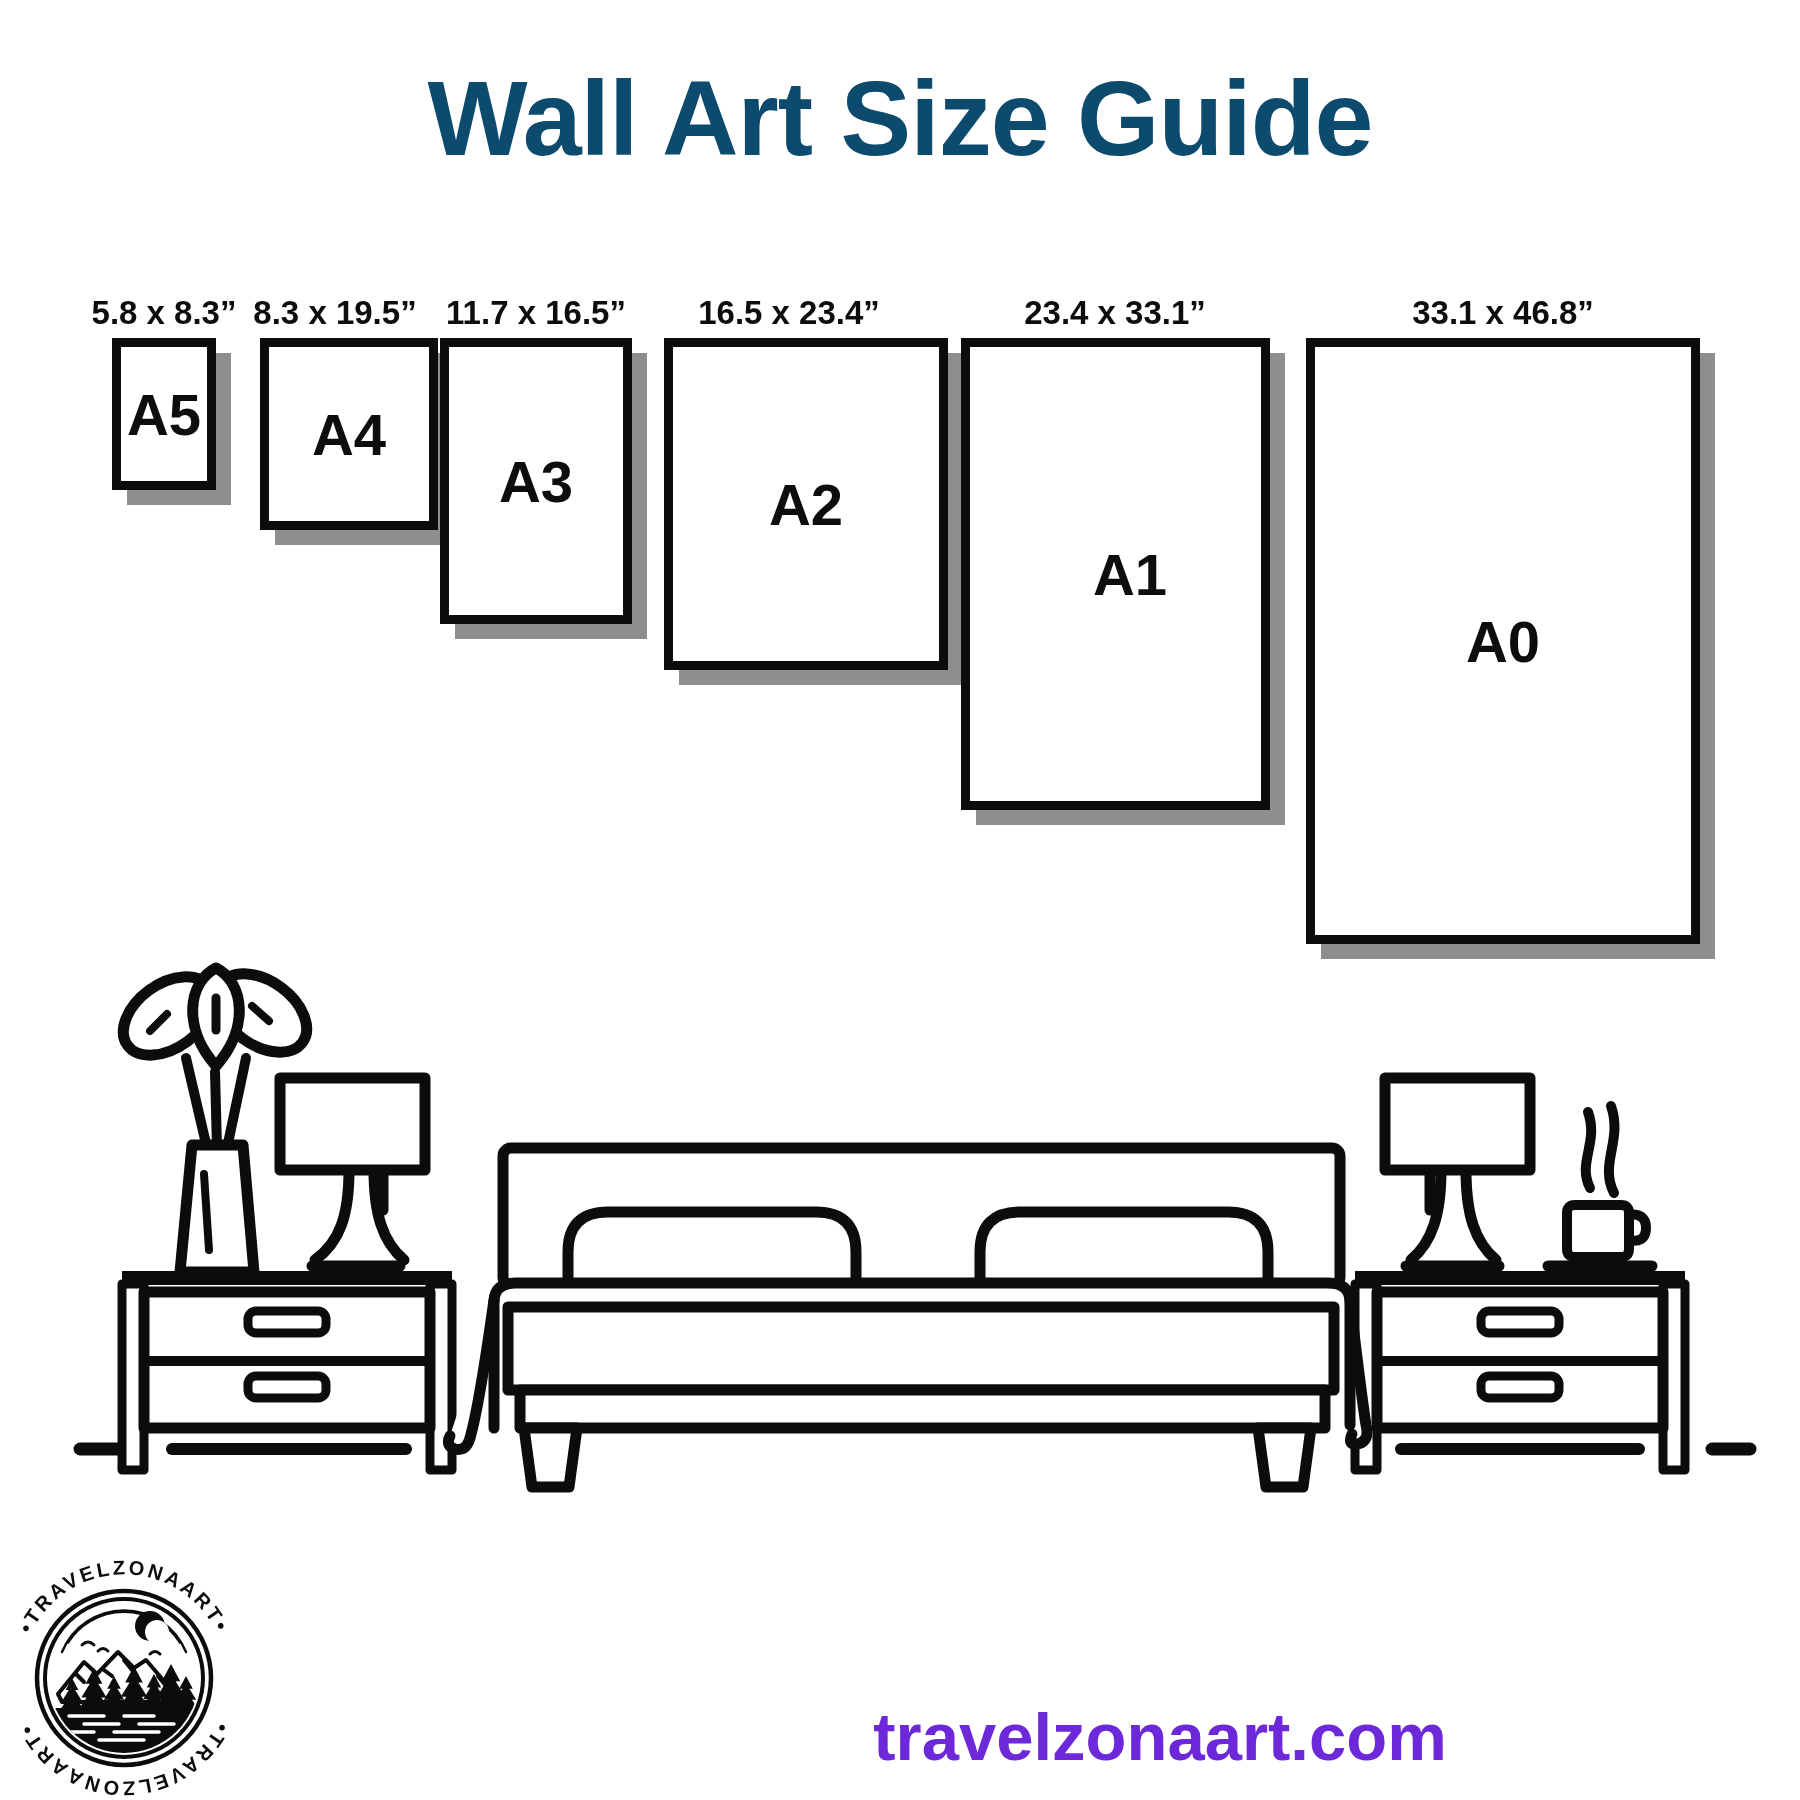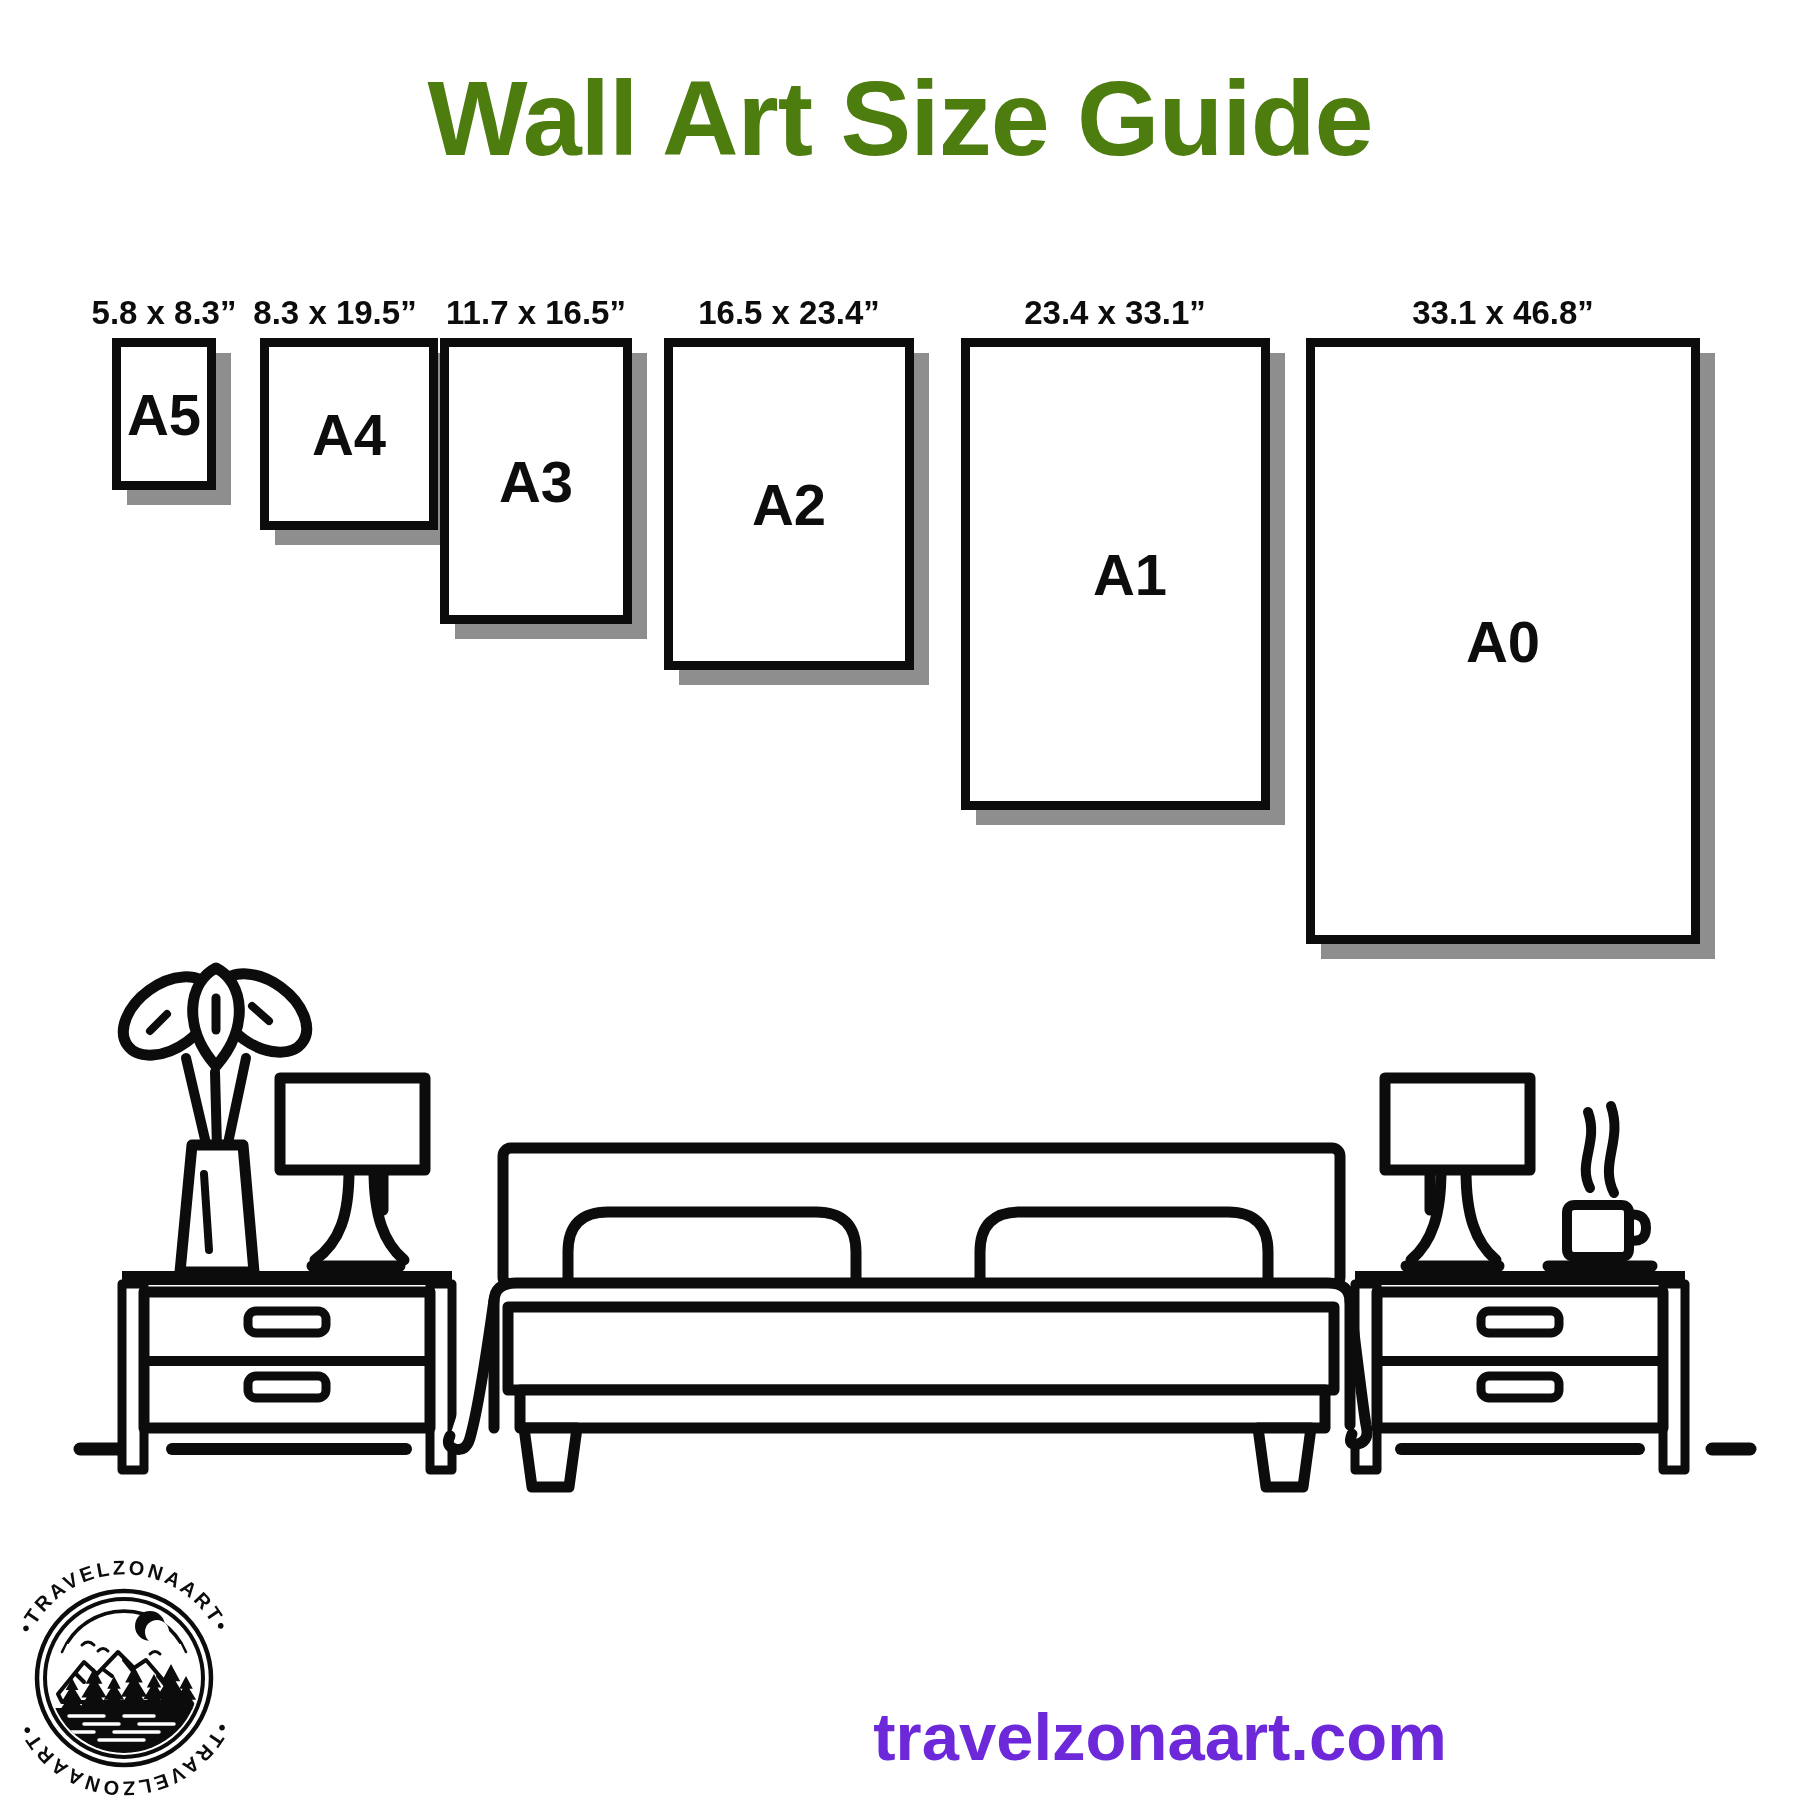--- a/index.html
+++ b/index.html
@@ -6,40 +6,40 @@
   body{
     width:1800px;height:1800px;position:relative;overflow:hidden;
     background:#ffffff;
     font-family:"Liberation Sans", sans-serif;
     -webkit-font-smoothing:antialiased;
   }
   .title{
     position:absolute;left:0;top:58px;width:1800px;
     text-align:center;
     font-size:106px;font-weight:bold;letter-spacing:-1px;
-    color:#4d7c0f;
+    color:#0c4a6e;
   }
   .frame{
     position:absolute;box-sizing:border-box;
     background:#ffffff;border:9px solid #0c0c0c;
     box-shadow:15px 15px 0 0 #8e8e8e;
     display:flex;align-items:center;justify-content:center;
   }
   .frame .code{
     font-size:58px;font-weight:bold;color:#0d0d0d;
   }
   .dim-label{
     position:absolute;transform:translateX(-50%);
     font-size:33px;font-weight:bold;color:#0d0d0d;white-space:nowrap;
   }
   
   #f-a5{left:112px;top:338px;width:104px;height:152px;}
   #f-a4{left:260px;top:338px;width:178px;height:192px;}
   #f-a3{left:440px;top:338px;width:192px;height:286px;}
-  #f-a2{left:664px;top:338px;width:250px;height:332px;}
+  #f-a2{left:664px;top:338px;width:284px;height:332px;}
   #f-a1{left:961px;top:338px;width:309px;height:472px;padding-left:29px;}
   #f-a0{left:1306px;top:338px;width:394px;height:606px;}
   #l-a5{left:164px;top:294px;}
   #l-a4{left:335px;top:294px;}
   #l-a3{left:536px;top:294px;}
   #l-a2{left:789px;top:294px;}
   #l-a1{left:1115px;top:294px;}
   #l-a0{left:1503px;top:294px;}
   .scene{position:absolute;left:0;top:940px;width:1800px;height:560px;}
   .logo{position:absolute;left:8px;top:1556px;width:232px;height:244px;}

